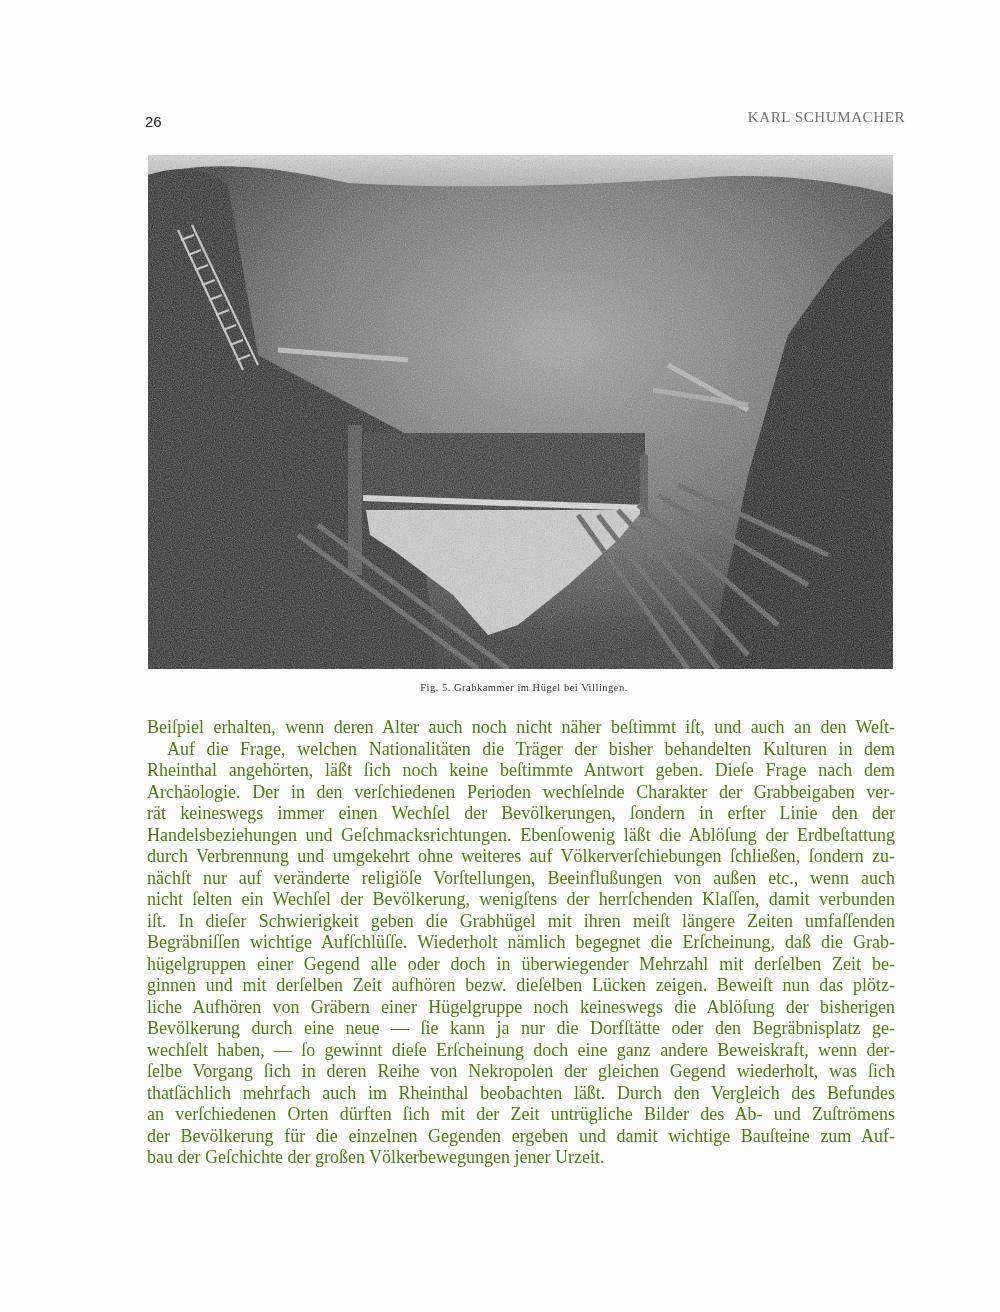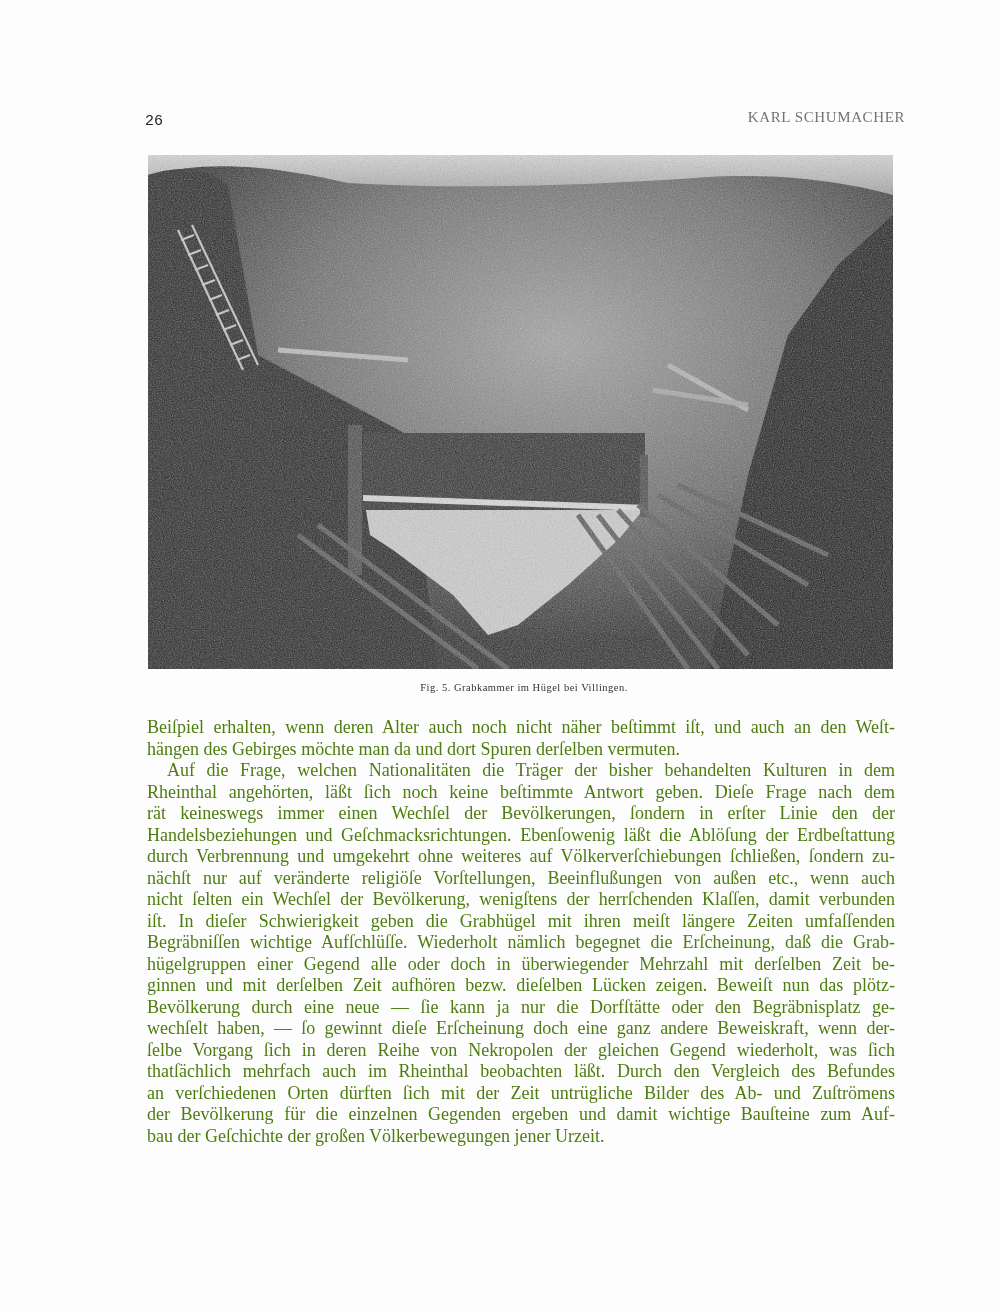--- a/index.html
+++ b/index.html
@@ -1,20 +1,20 @@
 <!DOCTYPE html>
 <html><head>
   <meta charset="utf-8">
   <style>
     html, body { margin: 0; padding: 0; background: #ffffff; }
     body { width: 1000px; height: 1312px; position: relative; overflow: hidden; color: #1a1a1a; }
     .page { position: absolute; left: 0; top: 0; width: 1000px; height: 1312px; background: #fdfdfd; }
     .header-page-number {
       position: absolute; left: 145px; top: 113px;
-      font-family: Liberation Mono, monospace; font-size: 15px; color: #222;
+      font-family: Liberation Sans, sans-serif; font-size: 15px; color: #222;
     }
     .header-author {
       position: absolute; right: 95px; top: 109px;
       font-family: "Liberation Serif", serif; font-size: 15px; letter-spacing: 0.6px; color: #737373;
     }
     .figure {
       position: absolute; left: 148px; top: 155px; width: 745px; height: 514px;
       background: #2e2e2e; overflow: hidden;
     }
     .figure svg { width: 100%; height: 100%; display: block; }
@@ -110,32 +110,33 @@
       </g>
 
       <rect x="0" y="0" width="745" height="514" filter="url(#grain)" fill="#000"></rect>
     </svg>
   </div>
 
   <div class="caption">Fig. 5.   Grabkammer im Hügel bei Villingen.</div>
 
   <div class="body-text">
     <span class="line">Beiſpiel erhalten, wenn deren Alter auch noch nicht näher beſtimmt iſt, und auch an den Weſt-</span>
-    <span class="line last">hängen des Gebirges möchte man da und dort Spuren derſelben vermuten.</span>
     <span class="line indent">Auf die Frage, welchen Nationalitäten die Träger der bisher behandelten Kulturen in dem</span>
     <span class="line">Rheinthal angehörten, läßt ſich noch keine beſtimmte Antwort geben. Dieſe Frage nach dem</span>
+    <span class="line">Archäologie. Der in den verſchiedenen Perioden wechſelnde Charakter der Grabbeigaben ver-</span>
     <span class="line">rät keineswegs immer einen Wechſel der Bevölkerungen, ſondern in erſter Linie den der</span>
     <span class="line">Handelsbeziehungen und Geſchmacksrichtungen. Ebenſowenig läßt die Ablöſung der Erdbeſtattung</span>
     <span class="line">durch Verbrennung und umgekehrt ohne weiteres auf Völkerverſchiebungen ſchließen, ſondern zu-</span>
     <span class="line">nächſt nur auf veränderte religiöſe Vorſtellungen, Beeinflußungen von außen etc., wenn auch</span>
     <span class="line">nicht ſelten ein Wechſel der Bevölkerung, wenigſtens der herrſchenden Klaſſen, damit verbunden</span>
     <span class="line">iſt. In dieſer Schwierigkeit geben die Grabhügel mit ihren meiſt längere Zeiten umfaſſenden</span>
     <span class="line">Begräbniſſen wichtige Aufſchlüſſe. Wiederholt nämlich begegnet die Erſcheinung, daß die Grab-</span>
     <span class="line">hügelgruppen einer Gegend alle oder doch in überwiegender Mehrzahl mit derſelben Zeit be-</span>
     <span class="line">ginnen und mit derſelben Zeit aufhören bezw. dieſelben Lücken zeigen. Beweiſt nun das plötz-</span>
+    <span class="line">liche Aufhören von Gräbern einer Hügelgruppe noch keineswegs die Ablöſung der bisherigen</span>
     <span class="line">Bevölkerung durch eine neue — ſie kann ja nur die Dorfſtätte oder den Begräbnisplatz ge-</span>
     <span class="line">wechſelt haben, — ſo gewinnt dieſe Erſcheinung doch eine ganz andere Beweiskraft, wenn der-</span>
     <span class="line">ſelbe Vorgang ſich in deren Reihe von Nekropolen der gleichen Gegend wiederholt, was ſich</span>
     <span class="line">thatſächlich mehrfach auch im Rheinthal beobachten läßt. Durch den Vergleich des Befundes</span>
     <span class="line">an verſchiedenen Orten dürften ſich mit der Zeit untrügliche Bilder des Ab- und Zuſtrömens</span>
     <span class="line">der Bevölkerung für die einzelnen Gegenden ergeben und damit wichtige Bauſteine zum Auf-</span>
     <span class="line last">bau der Geſchichte der großen Völkerbewegungen jener Urzeit.</span>
   </div>
 
 </div>

